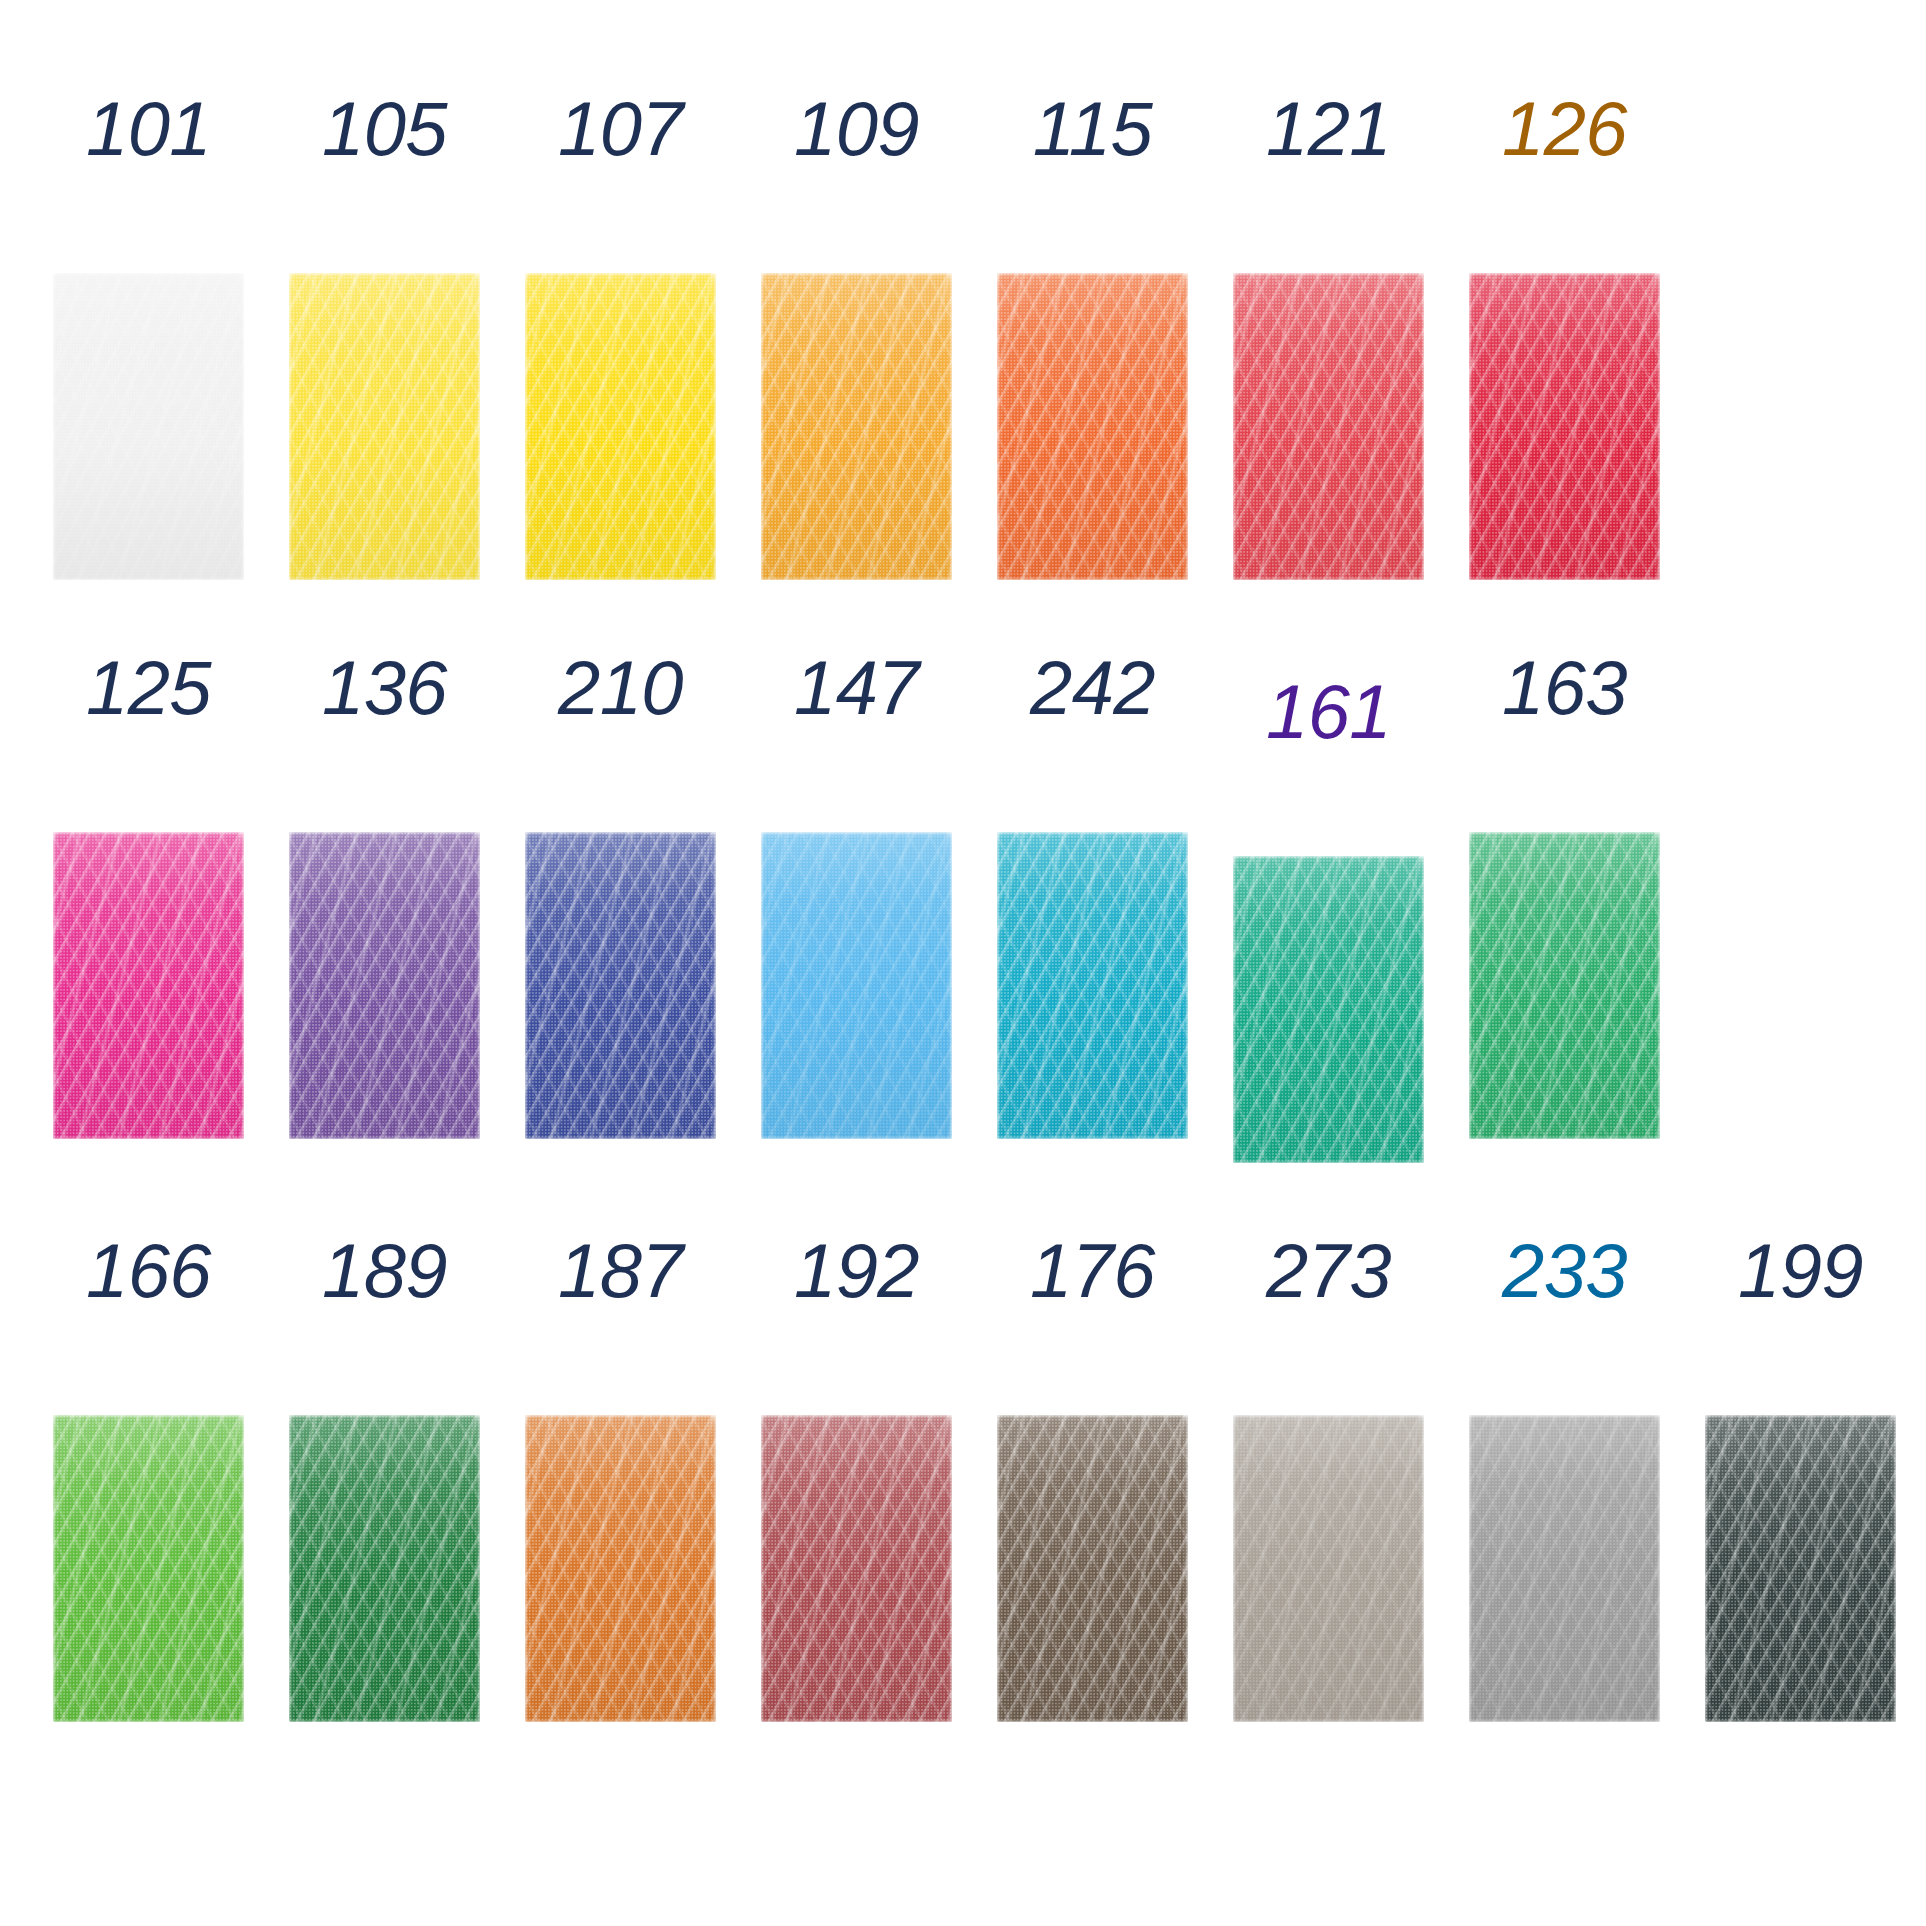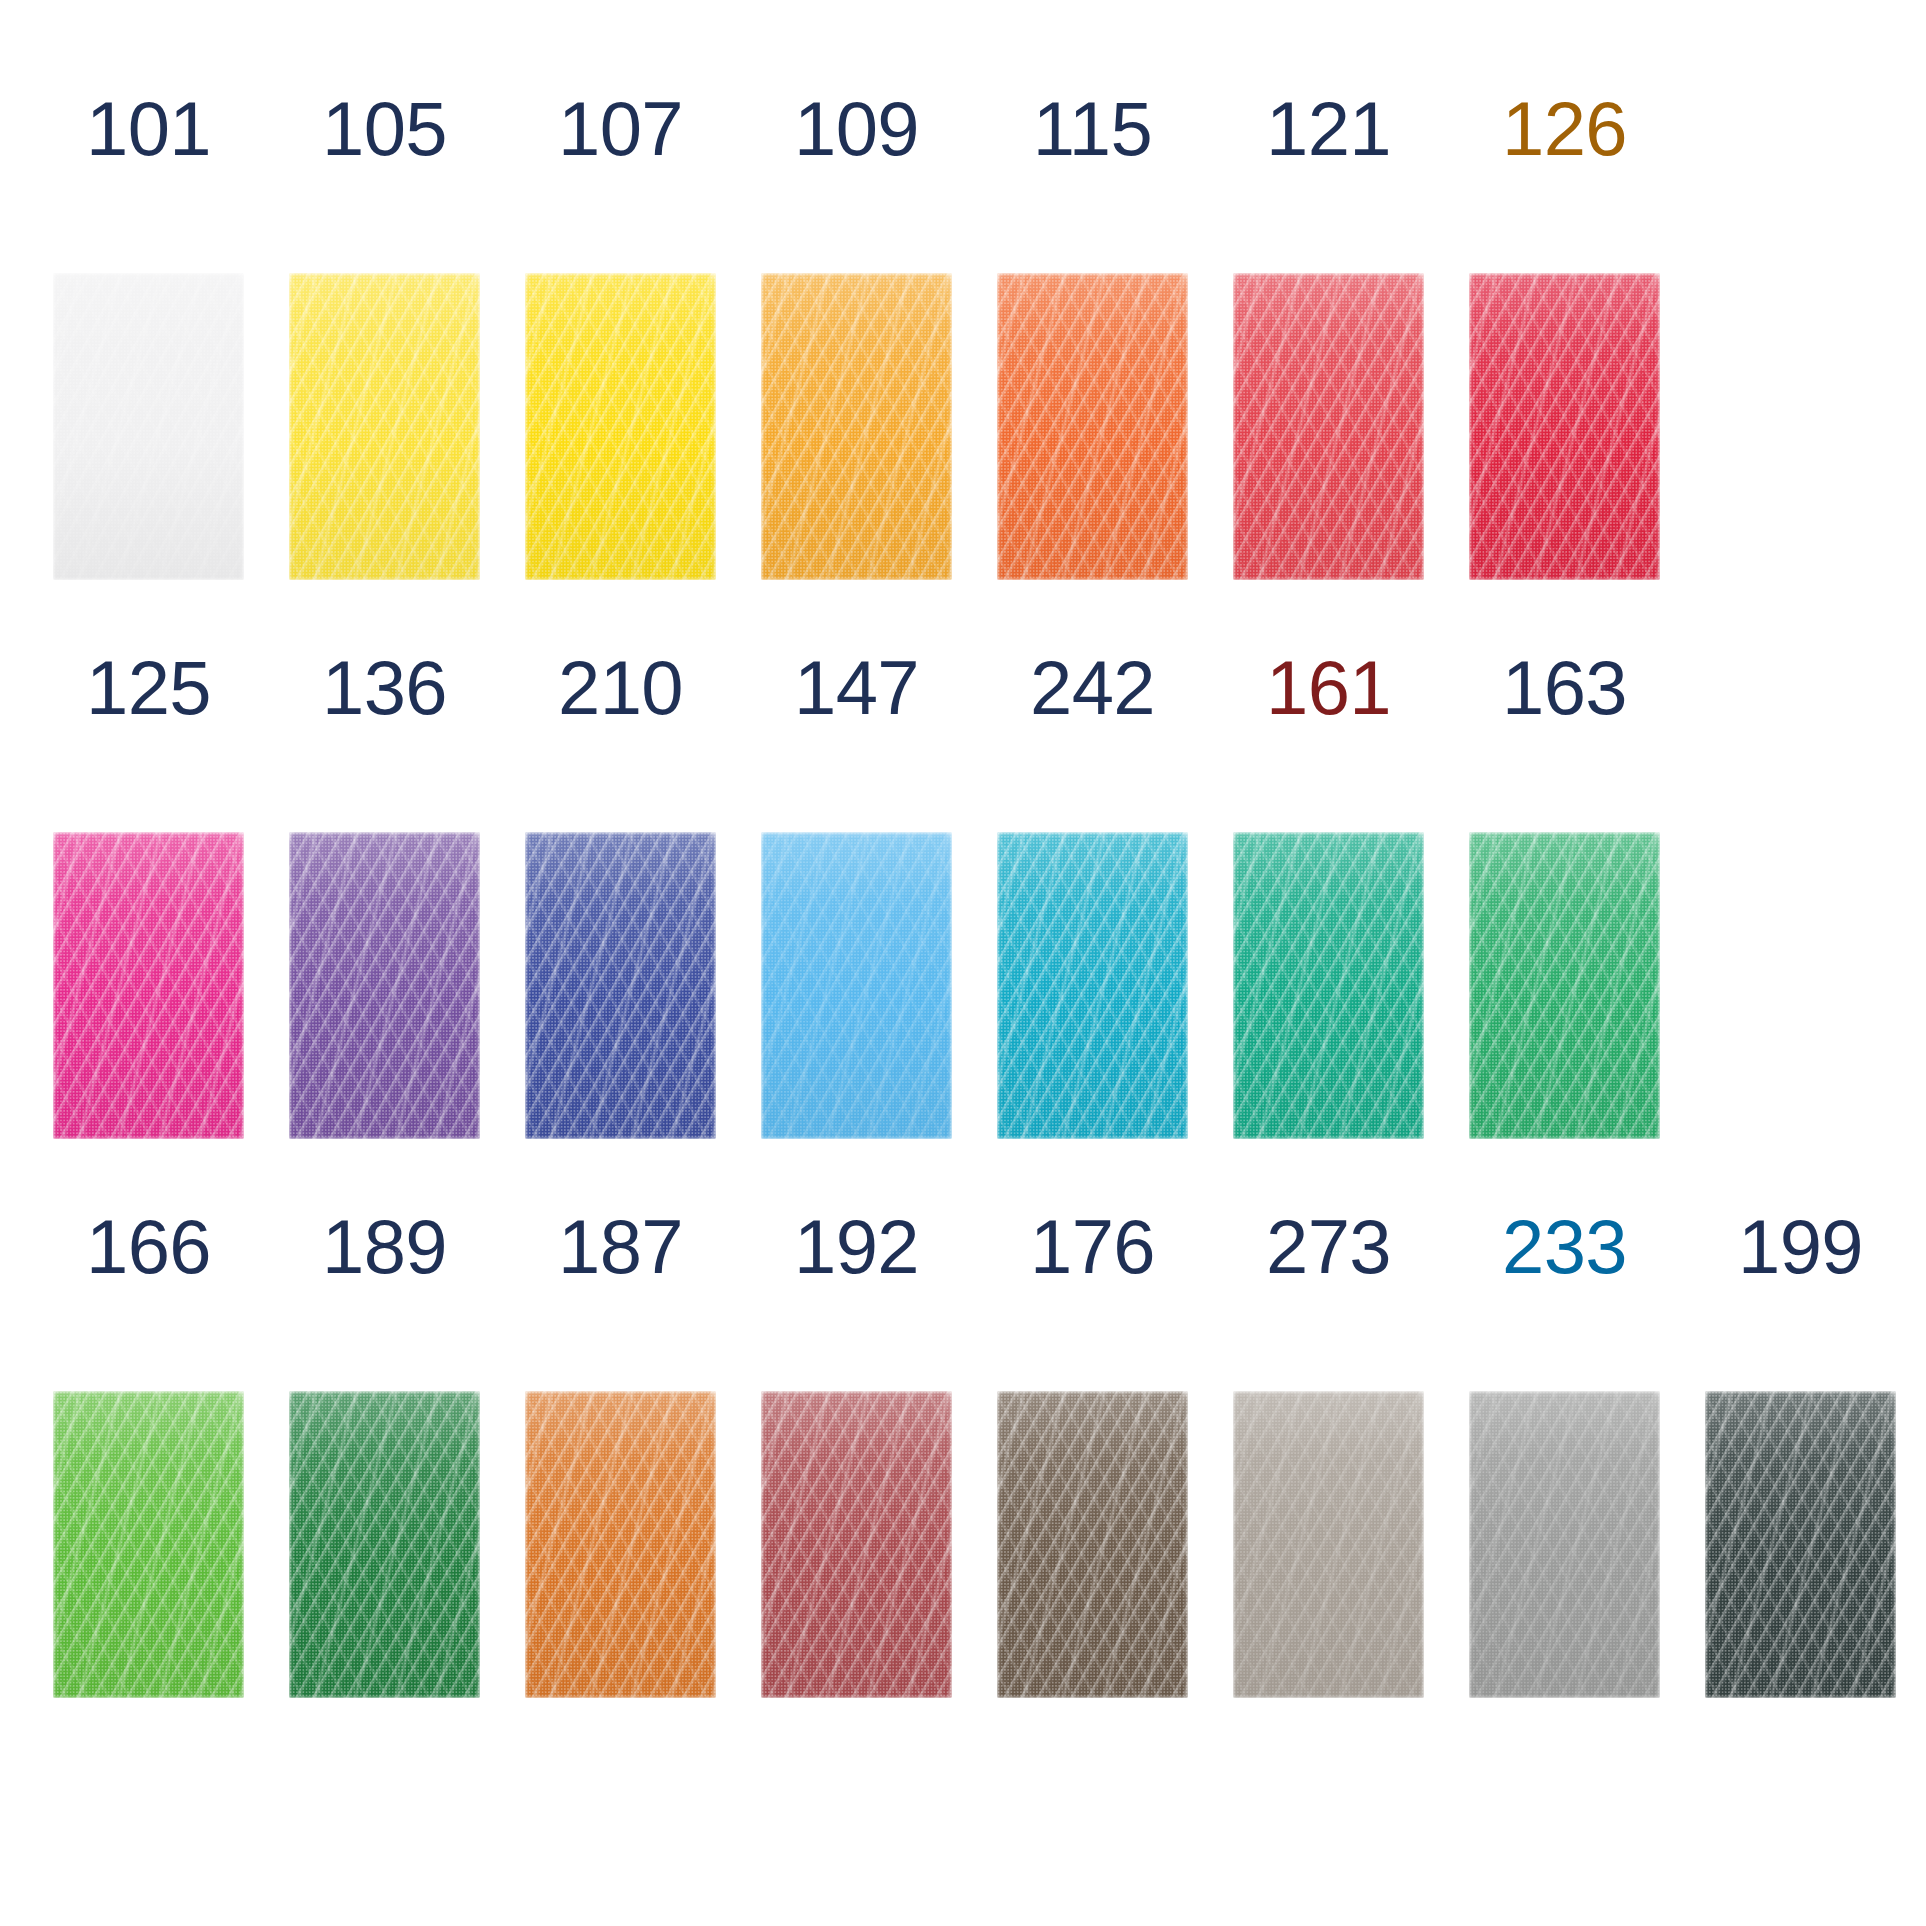--- a/index.html
+++ b/index.html
@@ -8,20 +8,21 @@
     width:1926px;height:1926px;
     background:#ffffff;
     font-family:"Liberation Sans", sans-serif;
     overflow:hidden;
   }
   #chart{
     position:relative;
     width:1926px;height:1926px;
     box-sizing:border-box;
     padding:90px 0 12px 0;
+    font-style:italic;
   }
   .row{
     display:flex;
     justify-content:flex-start;
     align-items:flex-start;
     margin-left:53px;
     margin-bottom:69px;
   }
   .cell{
     width:191px;
@@ -243,21 +244,21 @@
       <div class="swatch-label" style="color: rgb(31, 48, 85);">242</div>
       <div class="swatch" title="156">
         <div class="base" style="background: rgb(18, 170, 198);"></div>
         <div class="streaks"></div>
         <div class="tooth"></div>
         <div class="shade"></div>
         <div class="edge"></div>
       </div>
     </div>
     <div class="cell">
-      <div class="swatch-label" style="color: #7f1d1d;">161</div>
+      <div class="swatch-label" style="color: #4c1d95; margin-top: 24px;">161</div>
       <div class="swatch" title="161">
         <div class="base" style="background: rgb(18, 168, 134);"></div>
         <div class="streaks"></div>
         <div class="tooth"></div>
         <div class="shade"></div>
         <div class="edge"></div>
       </div>
     </div>
     <div class="cell">
       <div class="swatch-label" style="color: rgb(31, 48, 85);">163</div>

